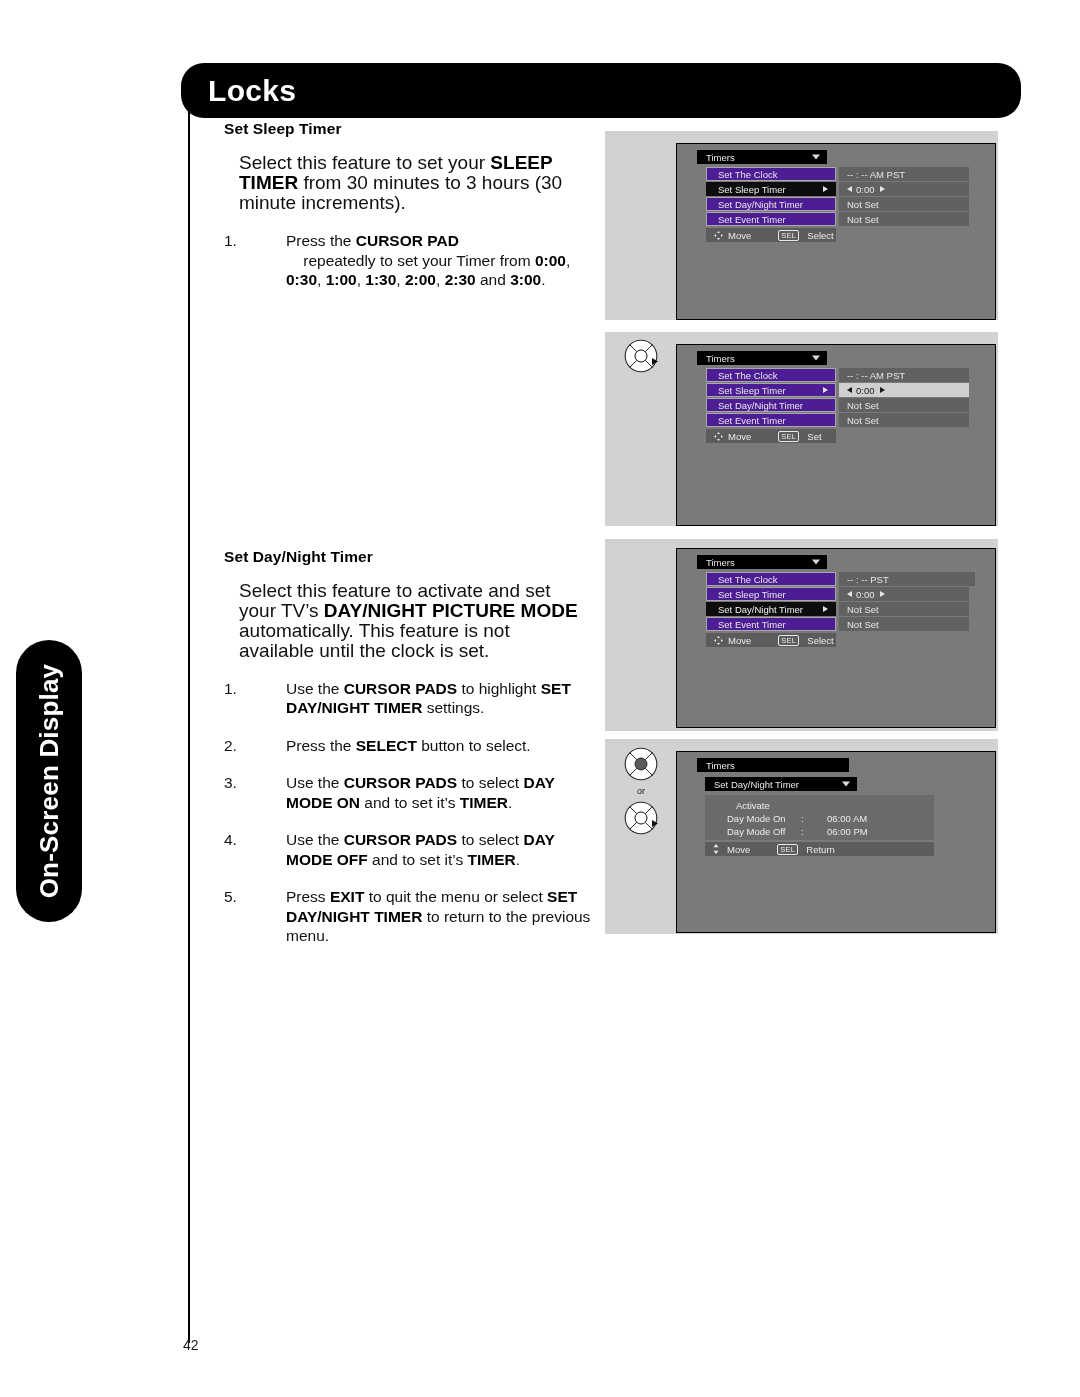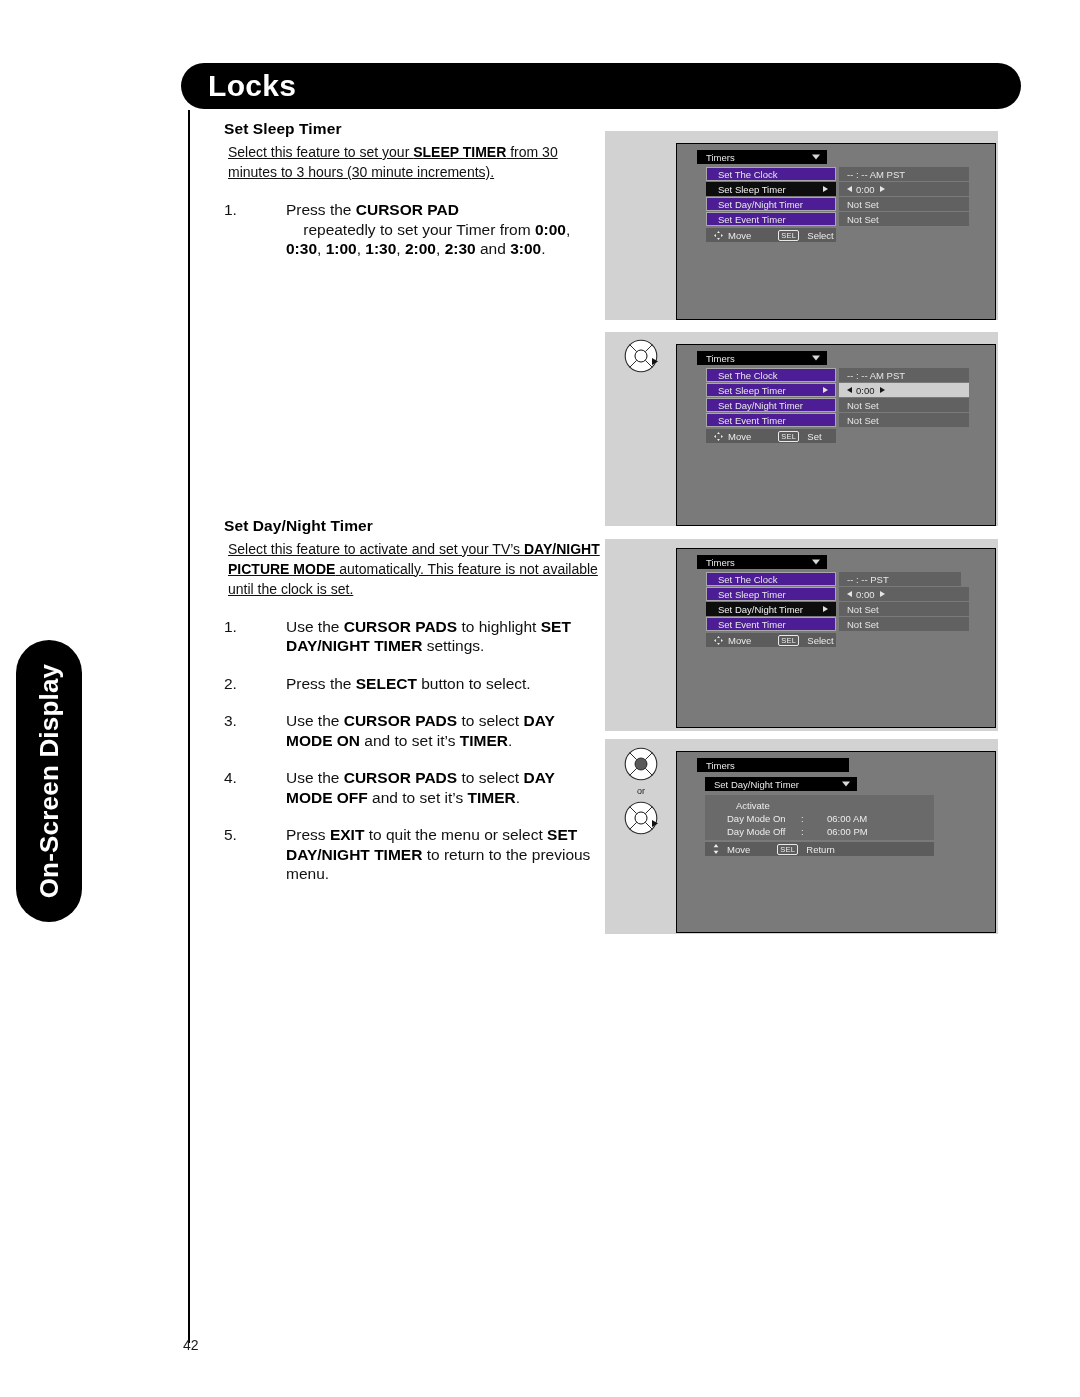--- a/index.html
+++ b/index.html
@@ -21,42 +21,42 @@
     transform-box:border-box;
     margin-left:0px;margin-top:282px;
     color:#fff;font-size:26px;font-weight:bold;
     letter-spacing:.2px;
     display:flex;align-items:center;justify-content:center;
     white-space:nowrap;
   }
 
   
   .header-bar{
-    position:absolute;left:181px;top:63px;width:840px;height:46px;
+    position:absolute;left:181px;top:63px;width:840px;height:55px;
     background:#000;border-radius:23px;
   }
   .header-bar .title{
     position:absolute;left:27px;top:50%;transform:translateY(-50%);
     color:#fff;font-size:30px;font-weight:bold;letter-spacing:.3px;
   }
 
   
   .vrule{
     position:absolute;left:188px;top:110px;width:2px;height:1233px;
     background:#000;
   }
   .page-num{
     position:absolute;left:183px;top:1337px;
     font-size:14px;color:#1a1a1a;
   }
 
   
   .textcol{position:absolute;left:224px;top:120px;width:380px;}
   h3.sec{font-size:15.5px;font-weight:bold;margin:0 0 3px 0;color:#000;letter-spacing:.1px;}
-  p.body{font-size:14px;line-height:20px;margin:4px;color:#111;text-decoration:underline;}
+  p.body{font-size:19px;line-height:20px;margin:15px;color:#111;}
   .steps{margin:0;padding:0;list-style:none;}
   .step{display:flex;font-size:15.5px;line-height:19.5px;color:#111;margin-top:18px;}
   .step .num{width:26px;flex:none;}
   .step .txt{flex:1;margin-left:36px;}
   b{font-weight:bold;color:#000;}
 
   
   .shot{position:absolute;background:#d2d2d2;}
   .tvpanel{position:absolute;background:#7a7a7a;border:1px solid #000;}
 
@@ -289,21 +289,21 @@
         <div class="mrow" style="left: 29px; top: 38px; width: 130px;">
           <span>Set Sleep Timer</span>
         </div>
         <div class="mrow sel" style="left: 29px; top: 53px; width: 130px;">
           <span>Set Day/Night Timer</span>
           <span class="arw"></span>
         </div>
         <div class="mrow" style="left: 29px; top: 68px; width: 130px;">
           <span>Set Event Timer</span>
         </div>
-        <div class="vrow" style="left: 162px; top: 23px; width: 122px;">
+        <div class="vrow" style="left: 162px; top: 23px; width: 136px;">
           <span>-- : --  PST</span>
         </div>
         <div class="vrow" style="left: 162px; top: 38px; width: 130px;">
           <span class="la"></span>
           <span>0:00</span>
           <span class="ra"></span>
         </div>
         <div class="vrow" style="left: 162px; top: 53px; width: 130px;">
           <span>Not Set</span>
         </div>

